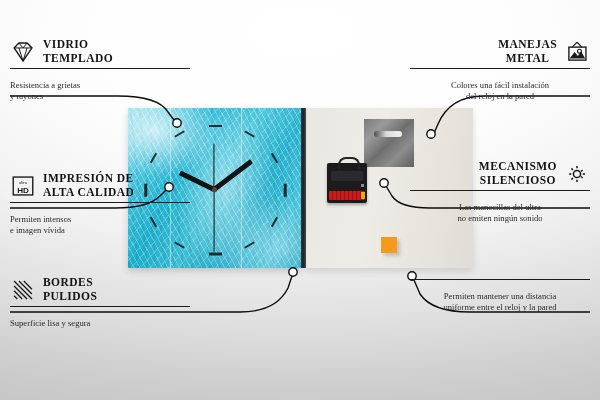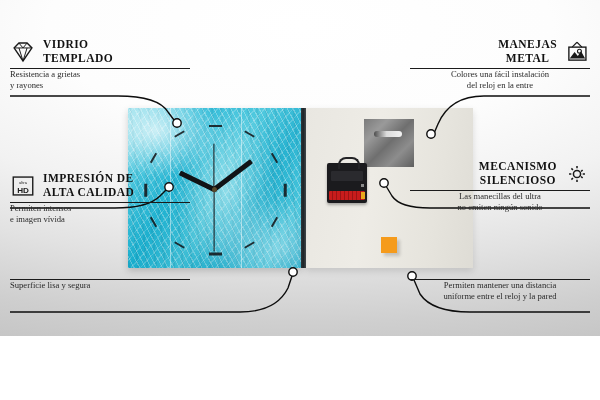--- a/index.html
+++ b/index.html
@@ -8,21 +8,21 @@
   }
   body {
     width: 600px;
     height: 400px;
     overflow: hidden;
     font-family: "Liberation Serif", serif;
   }
   #infographic {
     position: relative;
     width: 600px;
-    height: 336px;
+    height: 400px;
     background:
       radial-gradient(ellipse 150% 110% at 50% 8%,
         #ffffff 0%, #fdfdfd 28%, #f2f2f2 48%,
         #e2e2e2 64%, #cfcfcf 80%, #bdbdbd 100%);
     overflow: hidden;
   }
 
   
   .product {
     position: absolute;
@@ -225,21 +225,21 @@
     color: #121212;
     text-transform: uppercase;
   }
   .f-rule {
     margin-top: 3px;
     height: 1px;
     background: #1b1b1b;
     width: 100%;
   }
   .f-desc {
-    margin-top: 0;
+    margin-top: 11px;
     font-size: 8.6px;
     line-height: 10.6px;
     color: #2a2a2a;
   }
 
   
   #feat-glass   { left: 10px;  top: 38px; }
   #feat-print   { left: 10px;  top: 172px; }
   #feat-edges   { left: 10px;  top: 276px; }
   #feat-hooks   { left: 410px; top: 38px; }
@@ -371,20 +371,31 @@
       </span>
     </div>
     <div class="f-rule"></div>
     <div class="f-desc">
       <span>Permiten intensos</span><br>
       <span>e imagen vívida</span>
     </div>
   </div>
 
   <div class="feature" id="feat-edges">
+    <div class="f-head">
+      <span class="f-icon">
+        <svg viewBox="0 0 32 28">
+            <path d="M5 3 L27 25 M5 9 L21 25 M5 15 L15 25 M5 21 L9 25 M11 3 L27 19 M17 3 L27 13" stroke="currentColor" stroke-width="1.6" fill="none"></path>
+          </svg>
+      </span>
+      <span class="f-title">
+        <span>BORDES</span><br>
+        <span>PULIDOS</span>
+      </span>
+    </div>
     <div class="f-rule"></div>
     <div class="f-desc">
       <span>Superficie lisa y segura</span>
     </div>
   </div>
 
   <div class="feature right" id="feat-hooks">
     <div class="f-head">
       <span class="f-title">
         <span>MANEJAS</span><br>
@@ -395,21 +406,21 @@
             <path d="M16 2 L10 8 M16 2 L22 8" stroke="currentColor" stroke-width="1.4" fill="none"></path>
             <rect x="6" y="8" width="21" height="16" fill="none" stroke="currentColor" stroke-width="1.7"></rect>
             <path d="M7 22 L13 14 L17 19 L21 13 L26 22 Z" fill="currentColor"></path>
             <circle cx="19" cy="13" r="2.4" fill="none" stroke="currentColor" stroke-width="1.4"></circle>
           </svg>
       </span>
     </div>
     <div class="f-rule"></div>
     <div class="f-desc">
       <span>Colores una fácil instalación</span><br>
-      <span>del reloj en la entre</span>
+      <span>del reloj en la pared</span>
     </div>
   </div>
 
   <div class="feature right" id="feat-mech">
     <div class="f-head">
       <span class="f-title">
         <span>MECANISMO</span><br>
         <span>SILENCIOSO</span>
       </span>
       <span class="f-icon">

